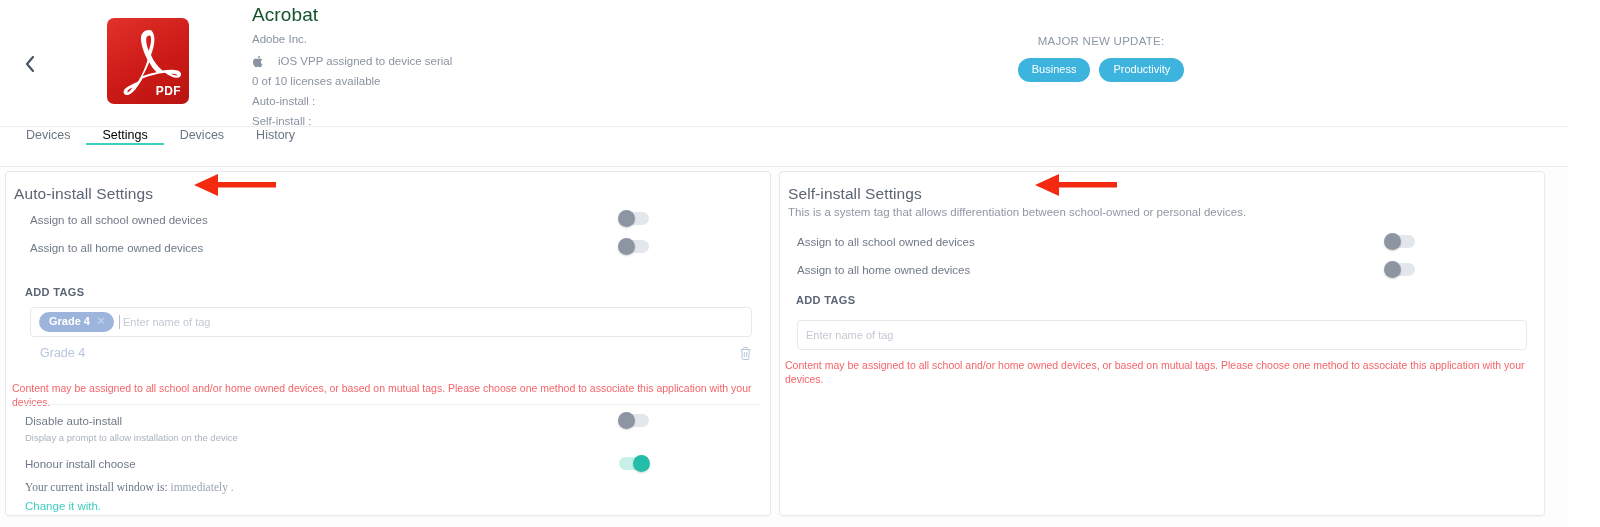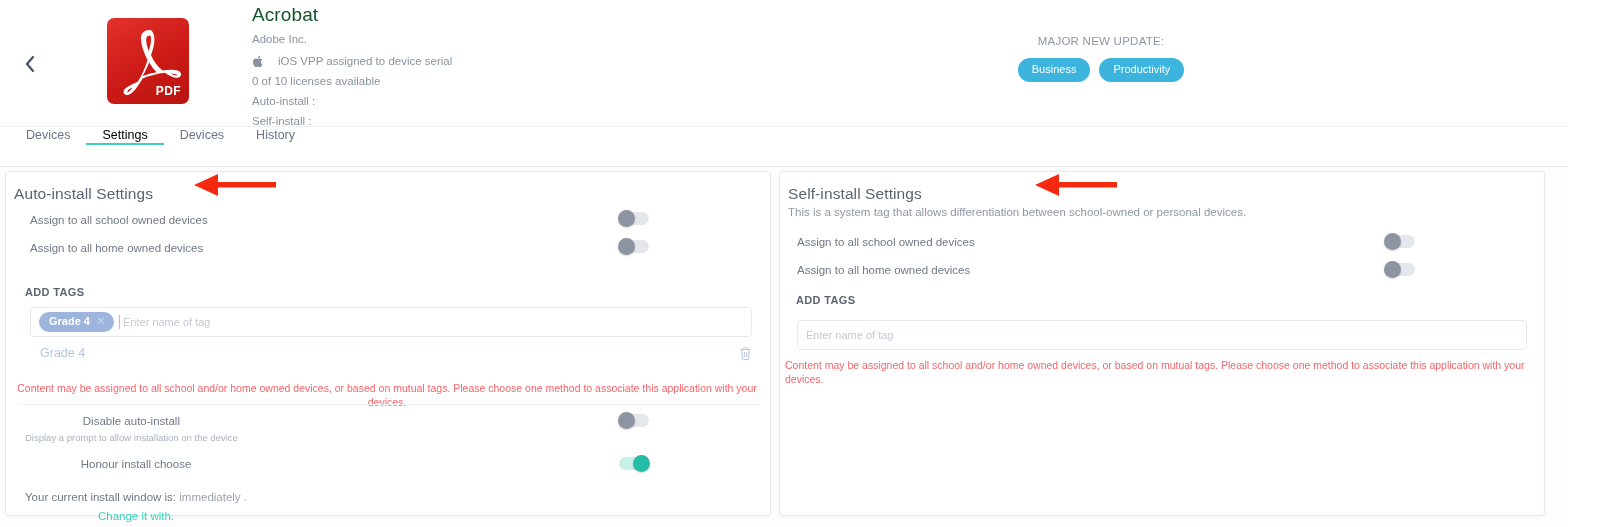--- a/index.html
+++ b/index.html
@@ -84,21 +84,21 @@
   
   .panels {
     position: absolute; left: 0; top: 167px; width: 1568px; height: 360px;
     background: #fdfdfe;
   }
   .card {
     position: absolute; top: 4px; background: #ffffff;
     border: 1px solid #e6e9ee; border-radius: 4px;
     box-shadow: 0 1px 2px rgba(27,35,48,.04);
   }
-  .card-left { left: 5px; width: 766px; height: 345px; text-align: center; }
+  .card-left { left: 5px; width: 766px; height: 345px; }
   .card-right { left: 779px; width: 766px; height: 345px; }
 
   .card-title {
     font-size: 15.5px; color: #5a6473; font-weight: 400;
     letter-spacing: .1px; line-height: 20px;
   }
   .card-left .card-title { position: absolute; left: 8px; top: 12px; }
   .card-right .card-title { position: absolute; left: 8px; top: 12px; }
   .card-subtitle {
     position: absolute; left: 8px; top: 33px;
@@ -295,21 +295,21 @@
       <div class="setting-row" style="left:19px; top:241px; display:block;">
         <div class="setting-label">Disable auto-install</div>
         <div class="setting-sublabel">Display a prompt to allow installation on the device</div>
       </div>
       <div class="toggle" style="position:absolute; left:613px; top:242px;">
         <span class="knob"></span>
       </div>
 
       <div class="setting-row" style="left:19px; top:284px; display:block;">
         <div class="setting-label">Honour install choose</div>
-        <div class="setting-note" style="margin-top:17px;">
+        <div class="setting-note" style="margin-top:7px;font-family:Liberation Serif, serif;">
           <span>Your current install window is:</span>
           <span class="val">immediately .</span>
         </div>
         <div class="link" style="margin-top:2px;">Change it with.</div>
       </div>
       <div class="toggle on" style="position:absolute; left:613px; top:285px;">
         <span class="knob"></span>
       </div>
     </div>
 

